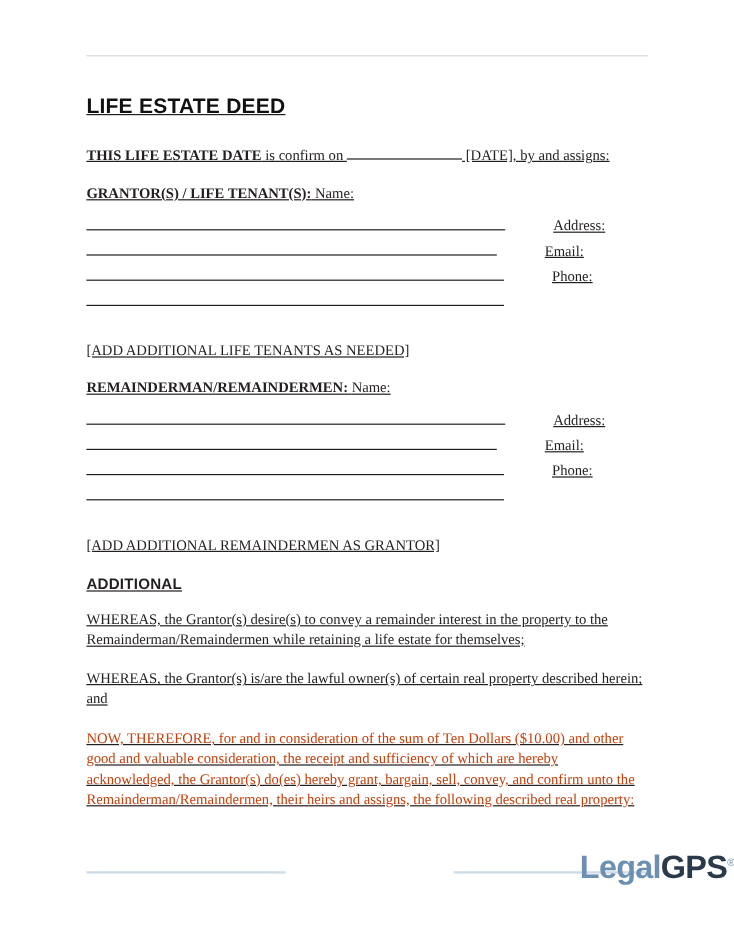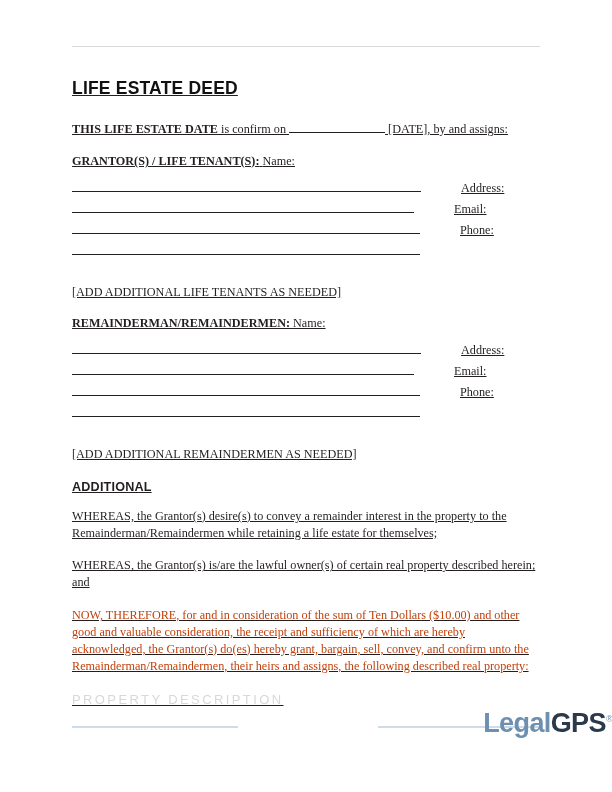--- a/index.html
+++ b/index.html
@@ -196,29 +196,28 @@
       <div class="field-row">
         <span class="field-rule rule-w3"></span>
         <span class="field-label">Phone:</span>
       </div>
       <div class="field-row">
         <span class="field-rule rule-w4"></span>
         <span class="field-label"></span>
       </div>
     </div>
 
-    <p class="bracket-note">[ADD ADDITIONAL REMAINDERMEN AS NEEDED]</p>
+    <p class="bracket-note">[ADD ADDITIONAL REMAINDERMEN AS GRANTOR]</p>
 
     <div class="section-head">ADDITIONAL</div>
 
     <p class="para">WHEREAS, the Grantor(s) desire(s) to convey a remainder interest in the property to the Remainderman/Remaindermen while retaining a life estate for themselves;</p>
     <p class="para">WHEREAS, the Grantor(s) is/are the lawful owner(s) of certain real property described herein; and</p>
     <p class="para fade1">NOW, THEREFORE, for and in consideration of the sum of Ten Dollars ($10.00) and other good and valuable consideration, the receipt and sufficiency of which are hereby acknowledged, the Grantor(s) do(es) hereby grant, bargain, sell, convey, and confirm unto the Remainderman/Remaindermen, their heirs and assigns, the following described real property:</p>
 
-    <div class="prop-head">PROPERTY DESCRIPTION</div>
 
   </div>
 
   <div class="footer">
     <div class="footer-rule-left"></div>
     <div class="footer-rule-right"></div>
     <div class="logo"><span class="legal">Legal</span><span class="gps">GPS</span><span class="reg">®</span></div>
   </div>
 
 </div>

